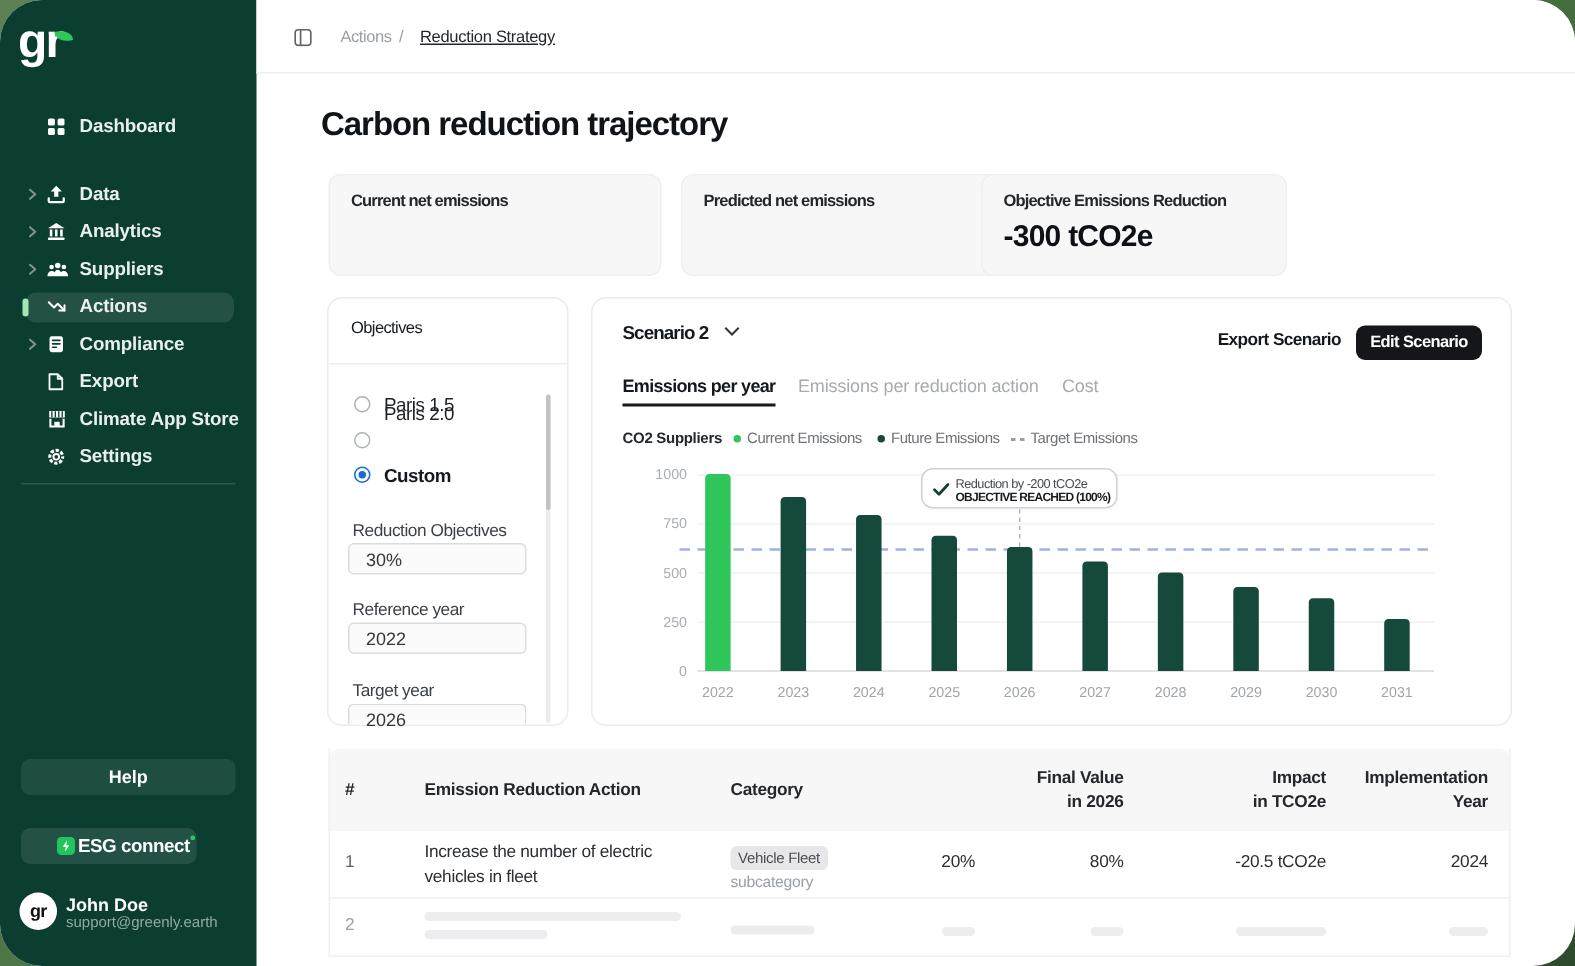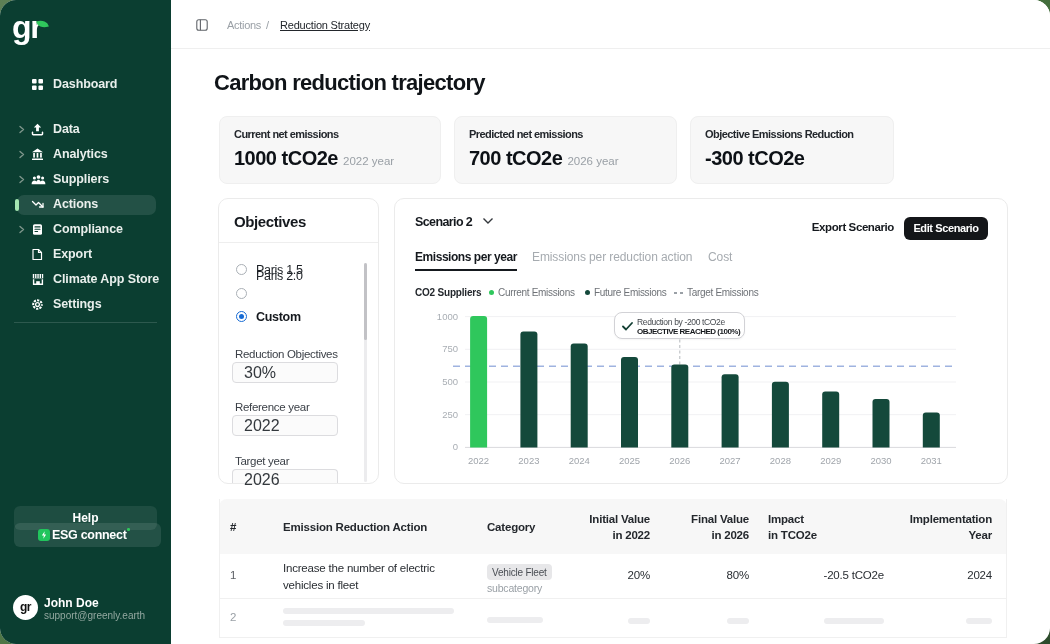--- a/index.html
+++ b/index.html
@@ -3,21 +3,21 @@
 <meta charset="utf-8">
 <style>
   * { margin:0; padding:0; box-sizing:border-box; }
   svg { display:block; }
   html,body { width:1050px; height:644px; overflow:hidden; }
   body {
     font-family:"Liberation Sans", sans-serif;
     background:linear-gradient(135deg,#5d8055 0%,#4a7341 50%,#3e6939 72%,#2d4b2c 100%);
   }
   .app { position:absolute; left:0; top:0; width:1050px; height:644px;
-    border-radius:16px; overflow:hidden; background:#ffffff; }
+    border-radius:28px; overflow:hidden; background:#ffffff; }
   .abs { position:absolute; }
 
   
   .side { position:absolute; left:0; top:0; width:171px; height:644px; background:#0b3e31; }
   .logo { position:absolute; left:12px; top:7px; color:#fff; font-size:32px; font-weight:700;
     letter-spacing:-1.2px; top:9px; }
   .leaf { position:absolute; left:37px; top:20px; width:11px; height:8px; background:#2fc75c;
     border-radius:0 90% 0 90%; transform:rotate(-14deg); }
   .nav-item { position:absolute; left:0; width:171px; height:25px; color:#e9efec;
     font-size:12.5px; font-weight:700; }
@@ -26,21 +26,21 @@
   .nav-item .lbl { position:absolute; left:53px; top:4.5px; letter-spacing:-0.1px; }
   .pill { position:absolute; left:17px; top:195px; width:139px; height:20px;
     background:rgba(255,255,255,0.1); border-radius:7px; }
   .greenbar { position:absolute; left:15px; top:199px; width:4px; height:12px;
     background:#a4e7b2; border-radius:2px; }
   .side-div { position:absolute; left:14px; top:322px; width:143px; height:1px;
     background:rgba(255,255,255,0.14); }
   .helpbtn { position:absolute; left:14px; top:506px; width:143px; height:24px;
     background:rgba(255,255,255,0.08); border-radius:6px; color:#fff; font-size:12px;
     font-weight:700; text-align:center; line-height:24px; }
-  .esgbtn { position:absolute; left:14px; top:523px; width:147px; height:24px;
+  .esgbtn { position:absolute; left:14px; top:552px; width:117px; height:24px;
     background:rgba(255,255,255,0.1); border-radius:6px;text-align:center; }
   .esg-ic { position:absolute; left:24px; top:6px; width:12px; height:12px; background:#21c55d;
     border-radius:3px; }
   .esg-txt { position:absolute; left:38px; top:5px; color:#fff; font-size:12.5px; font-weight:700; letter-spacing:-0.3px; }
   .avatar { position:absolute; left:13px; top:595px; width:25px; height:25px; background:#fff;
     border-radius:50%; text-align:center; }
   .avatar span { font-size:12px; font-weight:700; color:#111; line-height:25px; letter-spacing:-0.5px;}
   .uname { position:absolute; left:44px; top:596px; color:#fff; font-size:12px; font-weight:700; }
   .umail { position:absolute; left:44px; top:610px; color:#93a8a0; font-size:10px; }
 
@@ -59,31 +59,31 @@
   .card .cl { position:absolute; left:14px; top:11px; font-size:11px; color:#23272c; font-weight:700;
     letter-spacing:-0.55px; }
   .card .cv { position:absolute; left:14px; top:30px; font-size:20px; font-weight:700; color:#0d1116;
     letter-spacing:-0.5px; }
   .card .cy { font-size:11.5px; font-weight:400; color:#9aa0a6; letter-spacing:0; }
 
   
   .panel { position:absolute; background:#fff; border:1px solid #ebebeb; border-radius:10px; }
 
   
-  .obj-title { position:absolute; left:234px; top:213px; font-size:15px; font-weight:700; color:#15191e; letter-spacing:-0.4px; }
+  .obj-title { position:absolute; left:234px; top:213px; font-size:11px; font-weight:400; color:#15191e; letter-spacing:-0.4px; }
   .obj-div { position:absolute; left:219px; top:242px; width:159px; height:1px; background:#eeeeee; }
   .radio { position:absolute; left:236px; width:11px; height:11px; border:1px solid #aab0b6;
     border-radius:50%; background:#fff; }
   .radio.sel { border:1.4px solid #176bd4; }
   .radio.sel::after { content:""; position:absolute; left:1.6px; top:1.6px; width:5px; height:5px;
     border-radius:50%; background:#176bd4; }
   .rlabel { position:absolute; left:256px; font-size:12.5px; color:#1d2126; letter-spacing:-0.3px; }
   .flabel { position:absolute; left:235px; font-size:11.5px; color:#3c4148; letter-spacing:-0.3px; }
-  .finput { position:absolute; left:232px; width:106px; height:21px; border:1px solid #dcdcdf;
-    border-radius:4px; background:#fbfbfb; font-size:16px; color:#33383d; line-height:20px;
+  .finput { position:absolute; left:232px; width:119px; height:21px; border:1px solid #dcdcdf;
+    border-radius:4px; background:#fbfbfb; font-size:12px; color:#33383d; line-height:20px;
     padding-left:11px; }
   .sbar-track { position:absolute; left:364px; top:263px; width:3px; height:219px;
     background:#ececee; border-radius:2px; }
   .sbar-thumb { position:absolute; left:364px; top:263px; width:3px; height:77px;
     background:#c2c2c6; border-radius:2px; }
 
   
   .scen-title { position:absolute; left:415px; top:215px; font-size:12.5px; font-weight:700; color:#15191e;
     letter-spacing:-0.6px; }
   .exp-btn { position:absolute; right:156px; top:221px; font-size:11.5px; font-weight:700; color:#15191e; letter-spacing:-0.4px; }
@@ -263,27 +263,25 @@
     </svg>
   </div>
   <div class="abs bc-gray" style="left:227px;top:18.5px;">Actions</div>
   <div class="abs bc-gray" style="left:266px;top:18.5px;">/</div>
   <div class="abs bc-dark" style="left:280px;top:18.5px;text-decoration:underline;">Reduction Strategy</div>
 
   <div class="h1">Carbon reduction trajectory</div>
 
   <div class="card" style="left:219px;width:222px;">
     <div class="cl">Current net emissions</div>
-    <div class="cv">1000 tCO2e <span class="cy">2022 year</span></div>
   </div>
   <div class="card" style="left:454px;width:223px;">
     <div class="cl">Predicted net emissions</div>
-    <div class="cv">700 tCO2e <span class="cy">2026 year</span></div>
-  </div>
-  <div class="card" style="left:690px;width:204px;">
+  </div>
+  <div class="card" style="left:654px;width:204px;">
     <div class="cl">Objective Emissions Reduction</div>
     <div class="cv">-300 tCO2e</div>
   </div>
 
   <div class="panel" style="left:218px;top:198px;width:161px;height:286px;"></div>
   <div class="obj-title">Objectives</div>
   <div class="obj-div"></div>
   <div class="radio" style="top:264px;"></div>
   <div class="rlabel" style="top:263px;">Paris 1.5</div>
   <div class="radio" style="top:287.5px;"></div>
@@ -363,23 +361,22 @@
       <path d="M1 4.5 L4 7.5 L10 1"></path>
     </svg>
     <div class="l1">Reduction by -200 tCO2e</div>
     <div class="l2">OBJECTIVE REACHED (100%)</div>
   </div>
 
   <div class="tbl-head"></div>
   <div class="th" style="left:230px;top:519px;">#</div>
   <div class="th" style="left:283px;top:519px;">Emission Reduction Action</div>
   <div class="th" style="left:487px;top:519px;">Category</div>
-  <div class="th" style="left:550px;top:511px;width:100px;text-align:right;">Initial Value<br>in 2022</div>
   <div class="th" style="left:649px;top:511px;width:100px;text-align:right;">Final Value<br>in 2026</div>
-  <div class="th" style="left:768px;top:511px;width:100px;text-align:left;">Impact<br>in TCO2e</div>
+  <div class="th" style="left:784px;top:511px;width:100px;text-align:right;">Impact<br>in TCO2e</div>
   <div class="th" style="left:872px;top:511px;width:120px;text-align:right;">Implementation<br>Year</div>
 
   <div class="td" style="left:230px;top:569px;color:#5f6368;">1</div>
   <div class="td" style="left:283px;top:560px;line-height:17px;">Increase the number of electric<br>vehicles in fleet</div>
   <div class="chip">Vehicle Fleet</div>
   <div class="td" style="left:487px;top:582px;font-size:10.5px;color:#9aa0a6;">subcategory</div>
   <div class="td" style="left:550px;top:569px;width:100px;text-align:right;">20%</div>
   <div class="td" style="left:649px;top:569px;width:100px;text-align:right;">80%</div>
   <div class="td" style="left:784px;top:569px;width:100px;text-align:right;">-20.5 tCO2e</div>
   <div class="td" style="left:892px;top:569px;width:100px;text-align:right;">2024</div>

